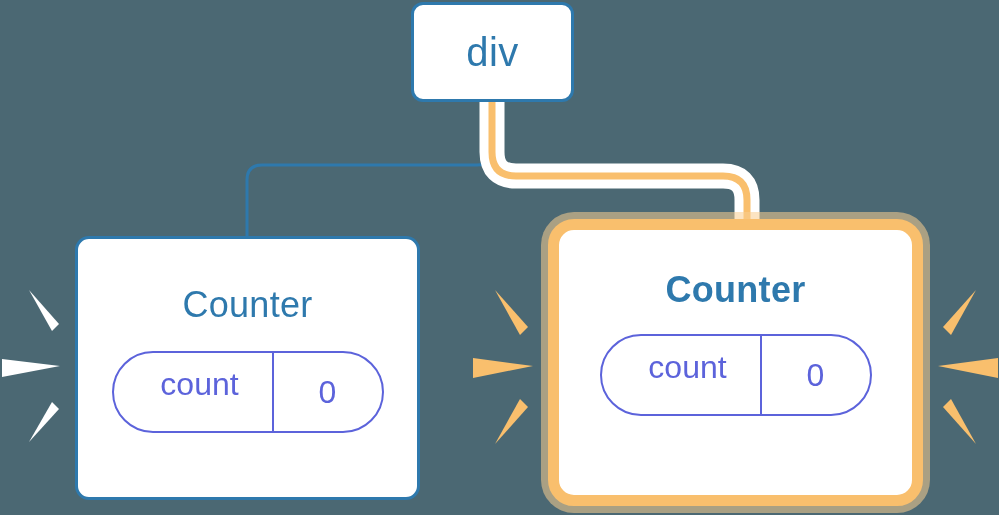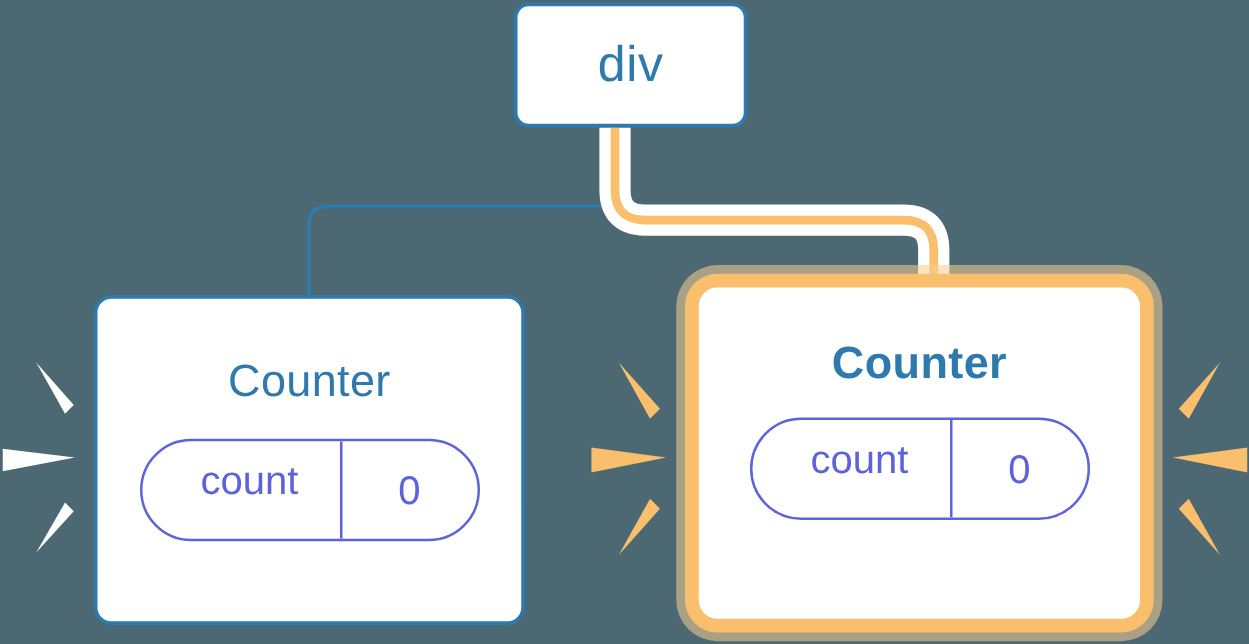--- a/index.html
+++ b/index.html
@@ -35,21 +35,21 @@
     box-sizing: border-box;
     display: flex;
     flex-direction: column;
     align-items: center;
     z-index: 5;
   }
 
   .node-div {
     left: 411px;
     top: 2px;
-    width: 187px;
+    width: 163px;
     height: 100px;
     border: 3px solid #2e79ad;
     border-radius: 12px;
     justify-content: center;
   }
   .node-div .node-title {
     font-size: 40px;
     color: #2e79ad;
     line-height: 1;
     letter-spacing: 0.5px;

